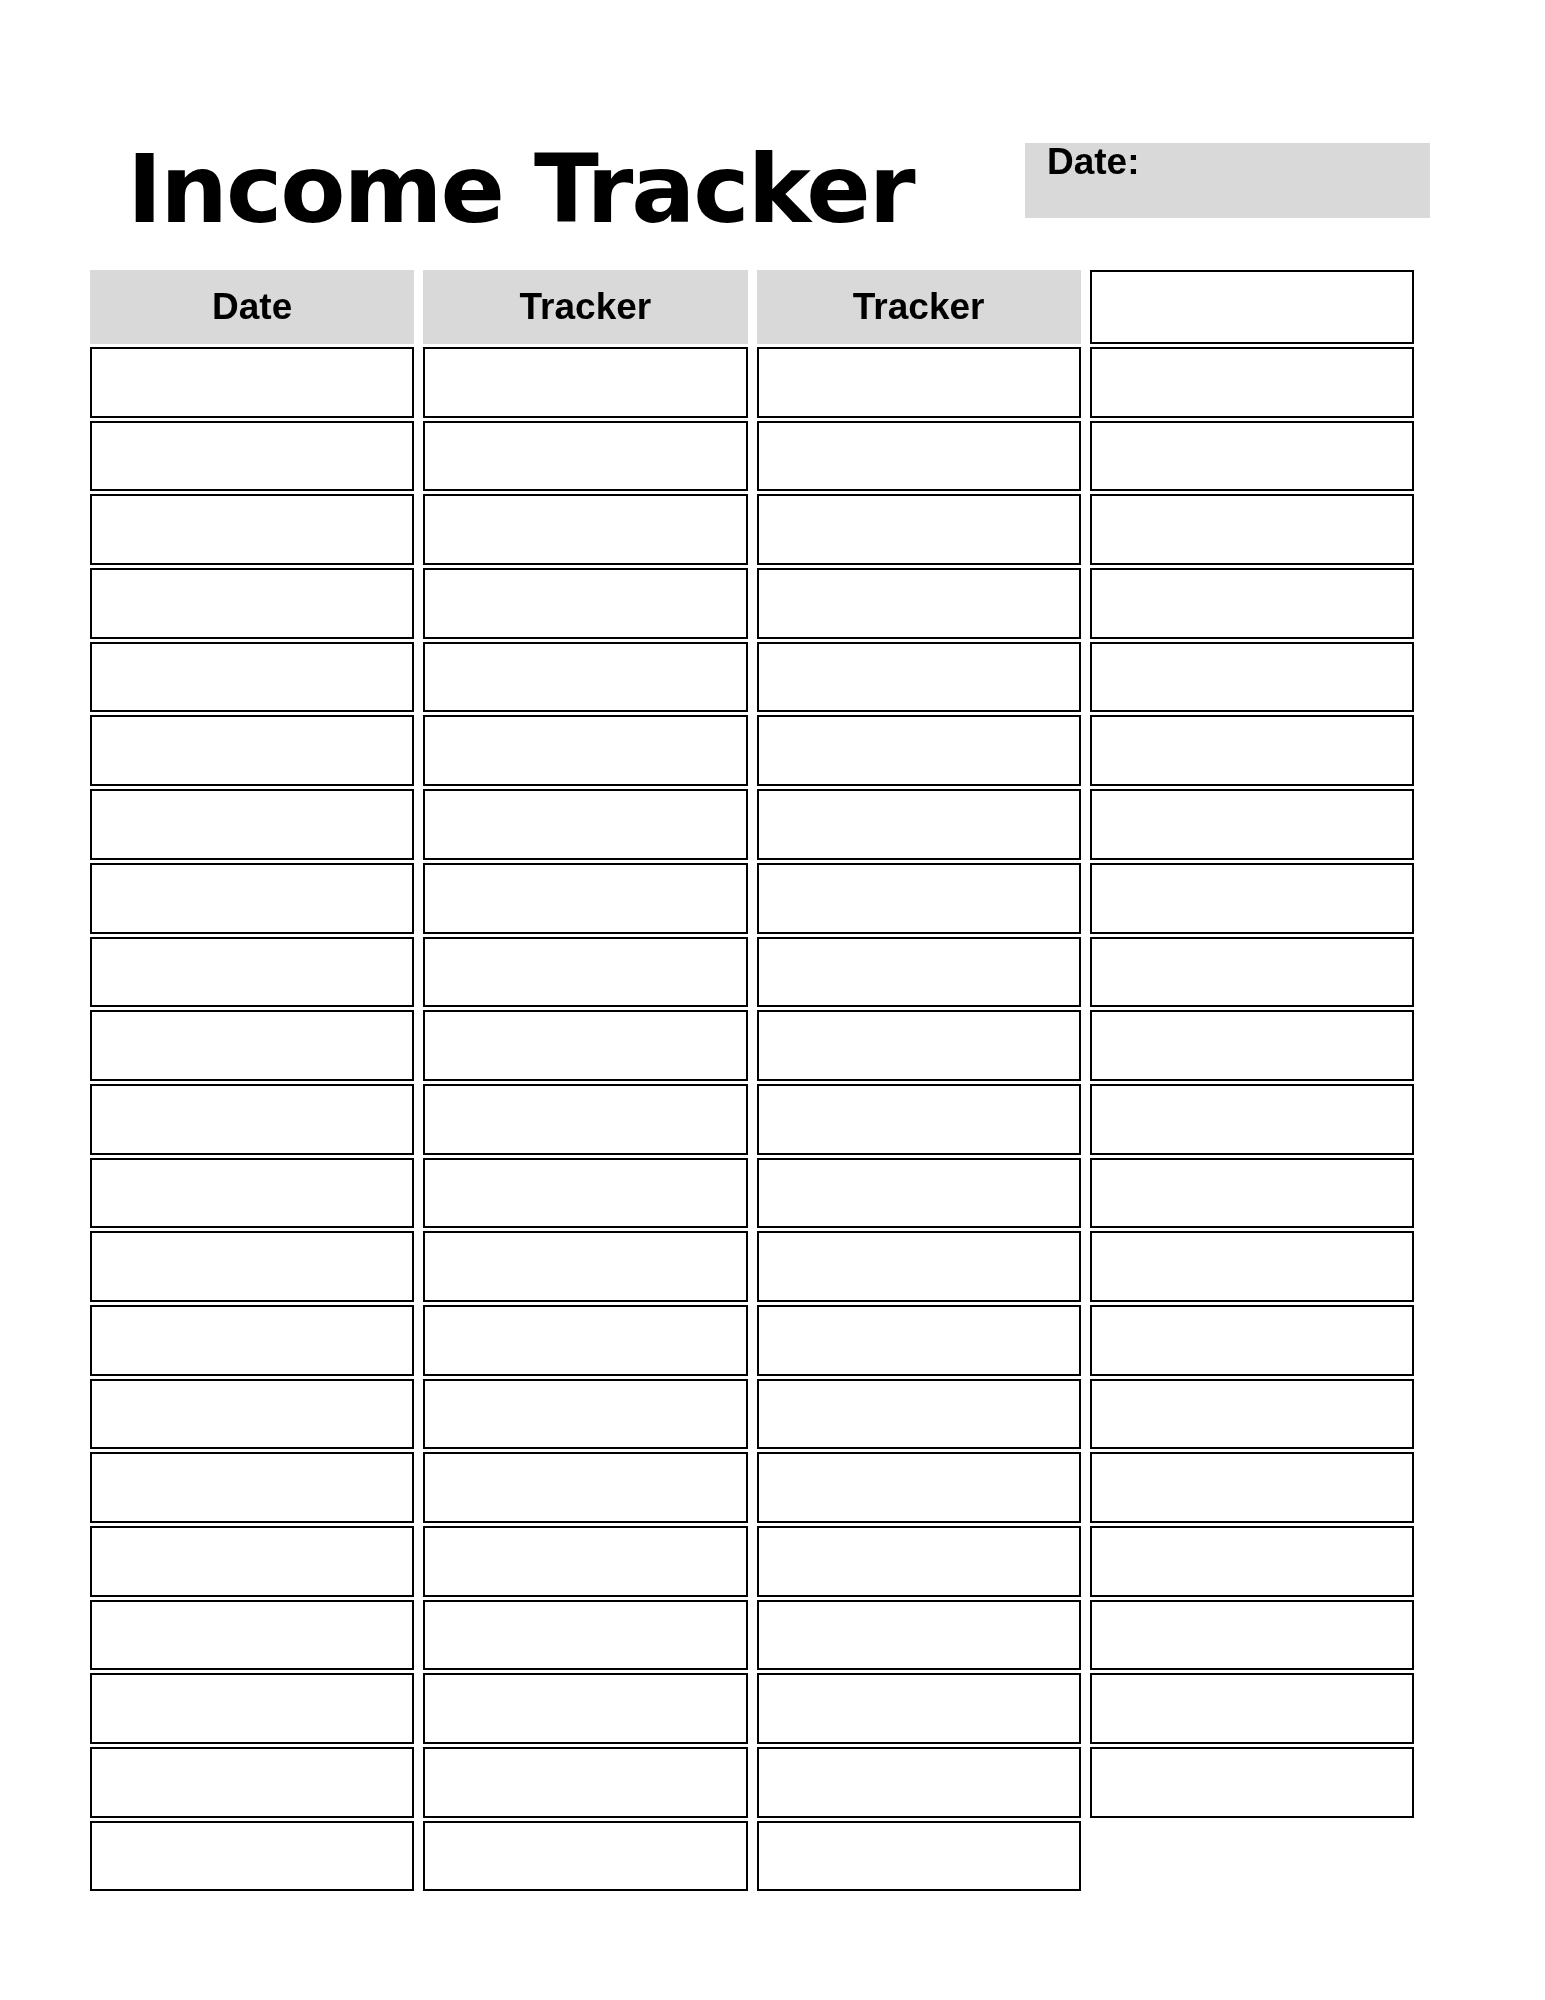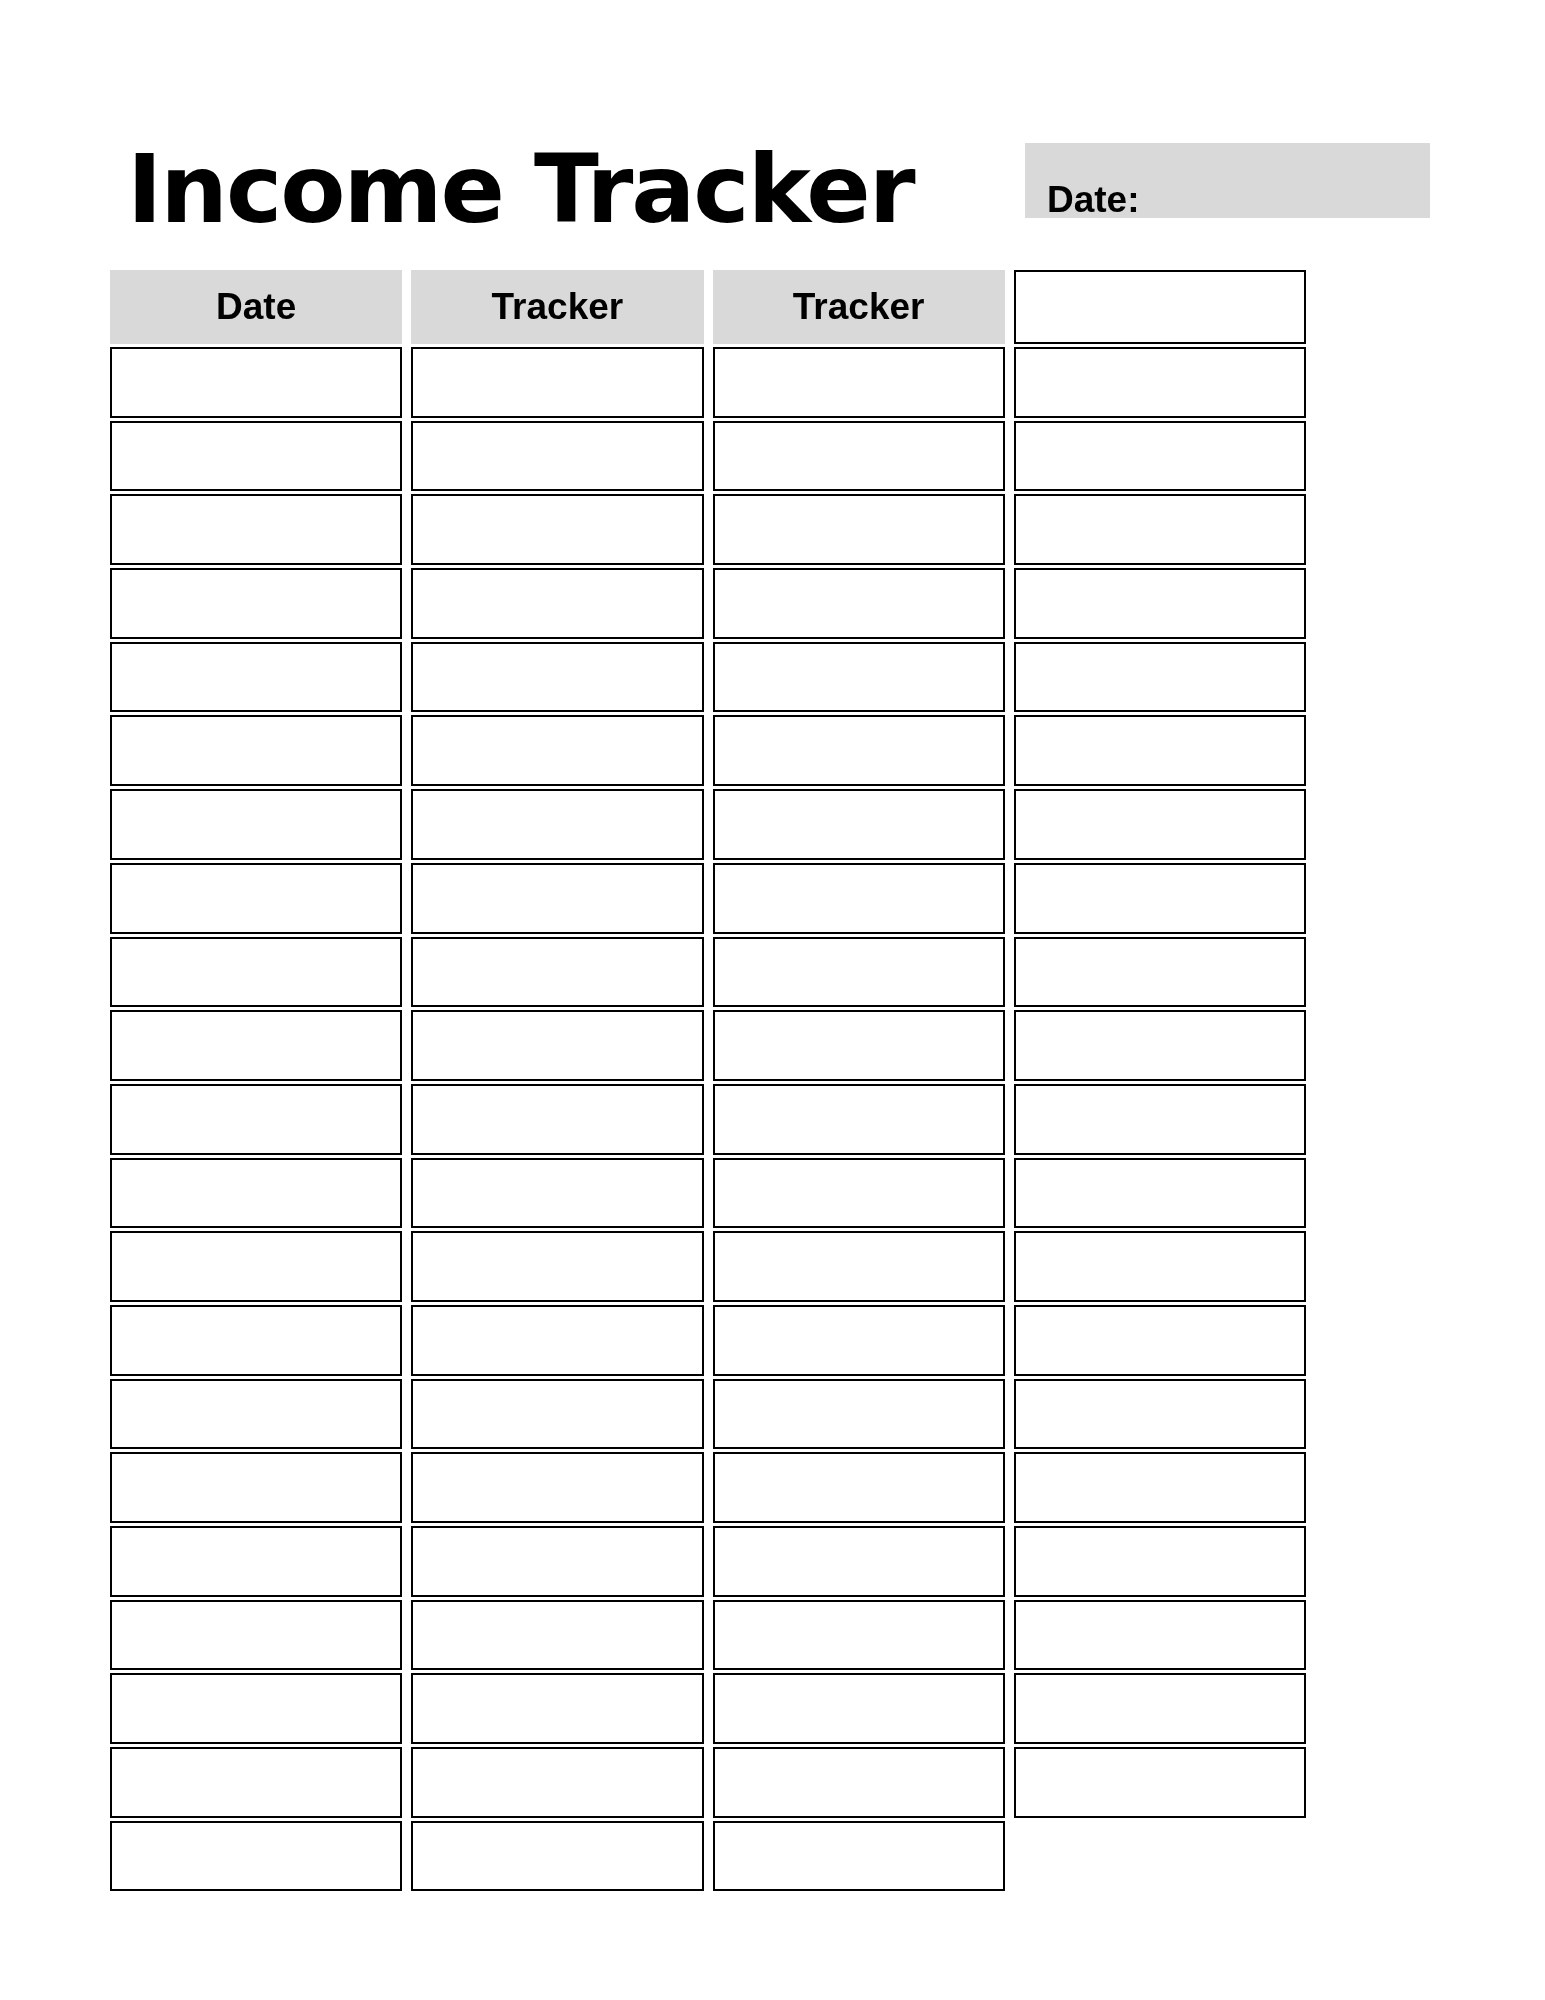--- a/index.html
+++ b/index.html
@@ -29,39 +29,39 @@
     white-space: nowrap;
   }
   .date-box {
     position: absolute;
     left: 1025px;
     top: 143px;
     width: 405px;
     height: 75px;
     background: var(--header-bg, #d9d9d9);
     display: flex;
-    align-items: flex-end;
+    align-items: flex-start;
     box-sizing: border-box;
     padding-left: 22px;
   }
   .date-label {
     font-weight: 700;
     font-size: 37px;
     line-height: 1;
     color: var(--text-color, #000000);
   }
   .date-entry {
     flex: 1;
     height: 100%;
   }
   .grid {
     position: absolute;
-    left: 110px;
+    left: 90px;
     top: 270px;
-    width: 1196px;
+    width: 1324px;
     display: grid;
     grid-template-columns: repeat(4, 1fr);
     grid-template-rows: 74px;
     grid-auto-rows: 70.7px;
     gap: 3px 9px;
   }
   .th {
     background: var(--header-bg, #d9d9d9);
     display: flex;
     align-items: center;

